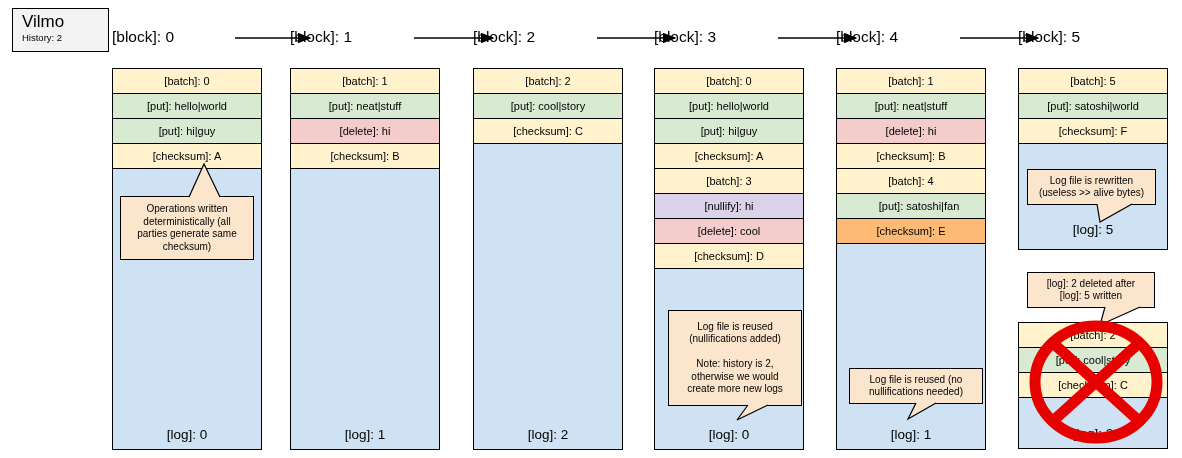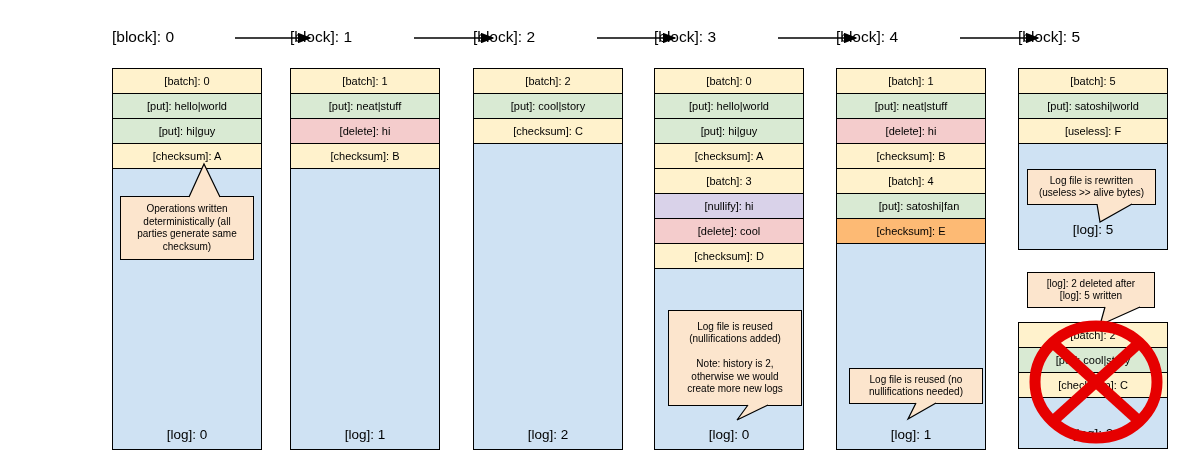--- a/index.html
+++ b/index.html
@@ -21,20 +21,24 @@
            font-size:10px;line-height:12.5px;text-align:center;white-space:pre-line;
            display:flex;align-items:center;justify-content:center;z-index:2;padding:2px;}
   .tail{position:absolute;z-index:3;}
   .cross{position:absolute;left:1029px;top:319px;z-index:5;}
 </style>
 </head>
 <body>
 
 <div class="canvas">
 
+  <div class="legend" style="background: rgb(243, 243, 243);">
+    <div class="t">Vilmo</div>
+    <div class="s">History: 2</div>
+  </div>
 
   <div class="hdr" style="left:112px">[block]: 0</div>
   <div class="hdr" style="left:290px">[block]: 1</div>
   <div class="hdr" style="left:473px">[block]: 2</div>
   <div class="hdr" style="left:654px">[block]: 3</div>
   <div class="hdr" style="left:836px">[block]: 4</div>
   <div class="hdr" style="left:1018px">[block]: 5</div>
 
   <svg class="arrows">
     <defs>
@@ -101,21 +105,21 @@
     <div class="row" style="background: rgb(217, 234, 211); padding-left: 16px;">[put]: satoshi|fan</div>
     <div class="row" style="background: #fdba74;">[checksum]: E</div>
     <div class="logbox" style="height: 207px; background: rgb(207, 226, 243);">
       <div class="loglabel">[log]: 1</div>
     </div>
   </div>
 
   <div class="col" style="left:1018px">
     <div class="row" style="background: rgb(255, 242, 204);">[batch]: 5</div>
     <div class="row" style="background: rgb(217, 234, 211);">[put]: satoshi|world</div>
-    <div class="row" style="background: rgb(255, 242, 204);">[useless]: F</div>
+    <div class="row" style="background: rgb(255, 242, 204);">[checksum]: F</div>
     <div class="logbox" style="height: 107px; background: rgb(207, 226, 243);">
       <div class="loglabel" style="bottom:12px">[log]: 5</div>
     </div>
   </div>
 
   <div class="col" style="left:1018px;top:322px">
     <div class="row" style="background: rgb(255, 242, 204);">[batch]: 2</div>
     <div class="row" style="background: rgb(217, 234, 211);">[put]: cool|story</div>
     <div class="row" style="background: rgb(255, 242, 204);">[checksum]: C</div>
     <div class="logbox" style="height: 52px; background: rgb(207, 226, 243);">

